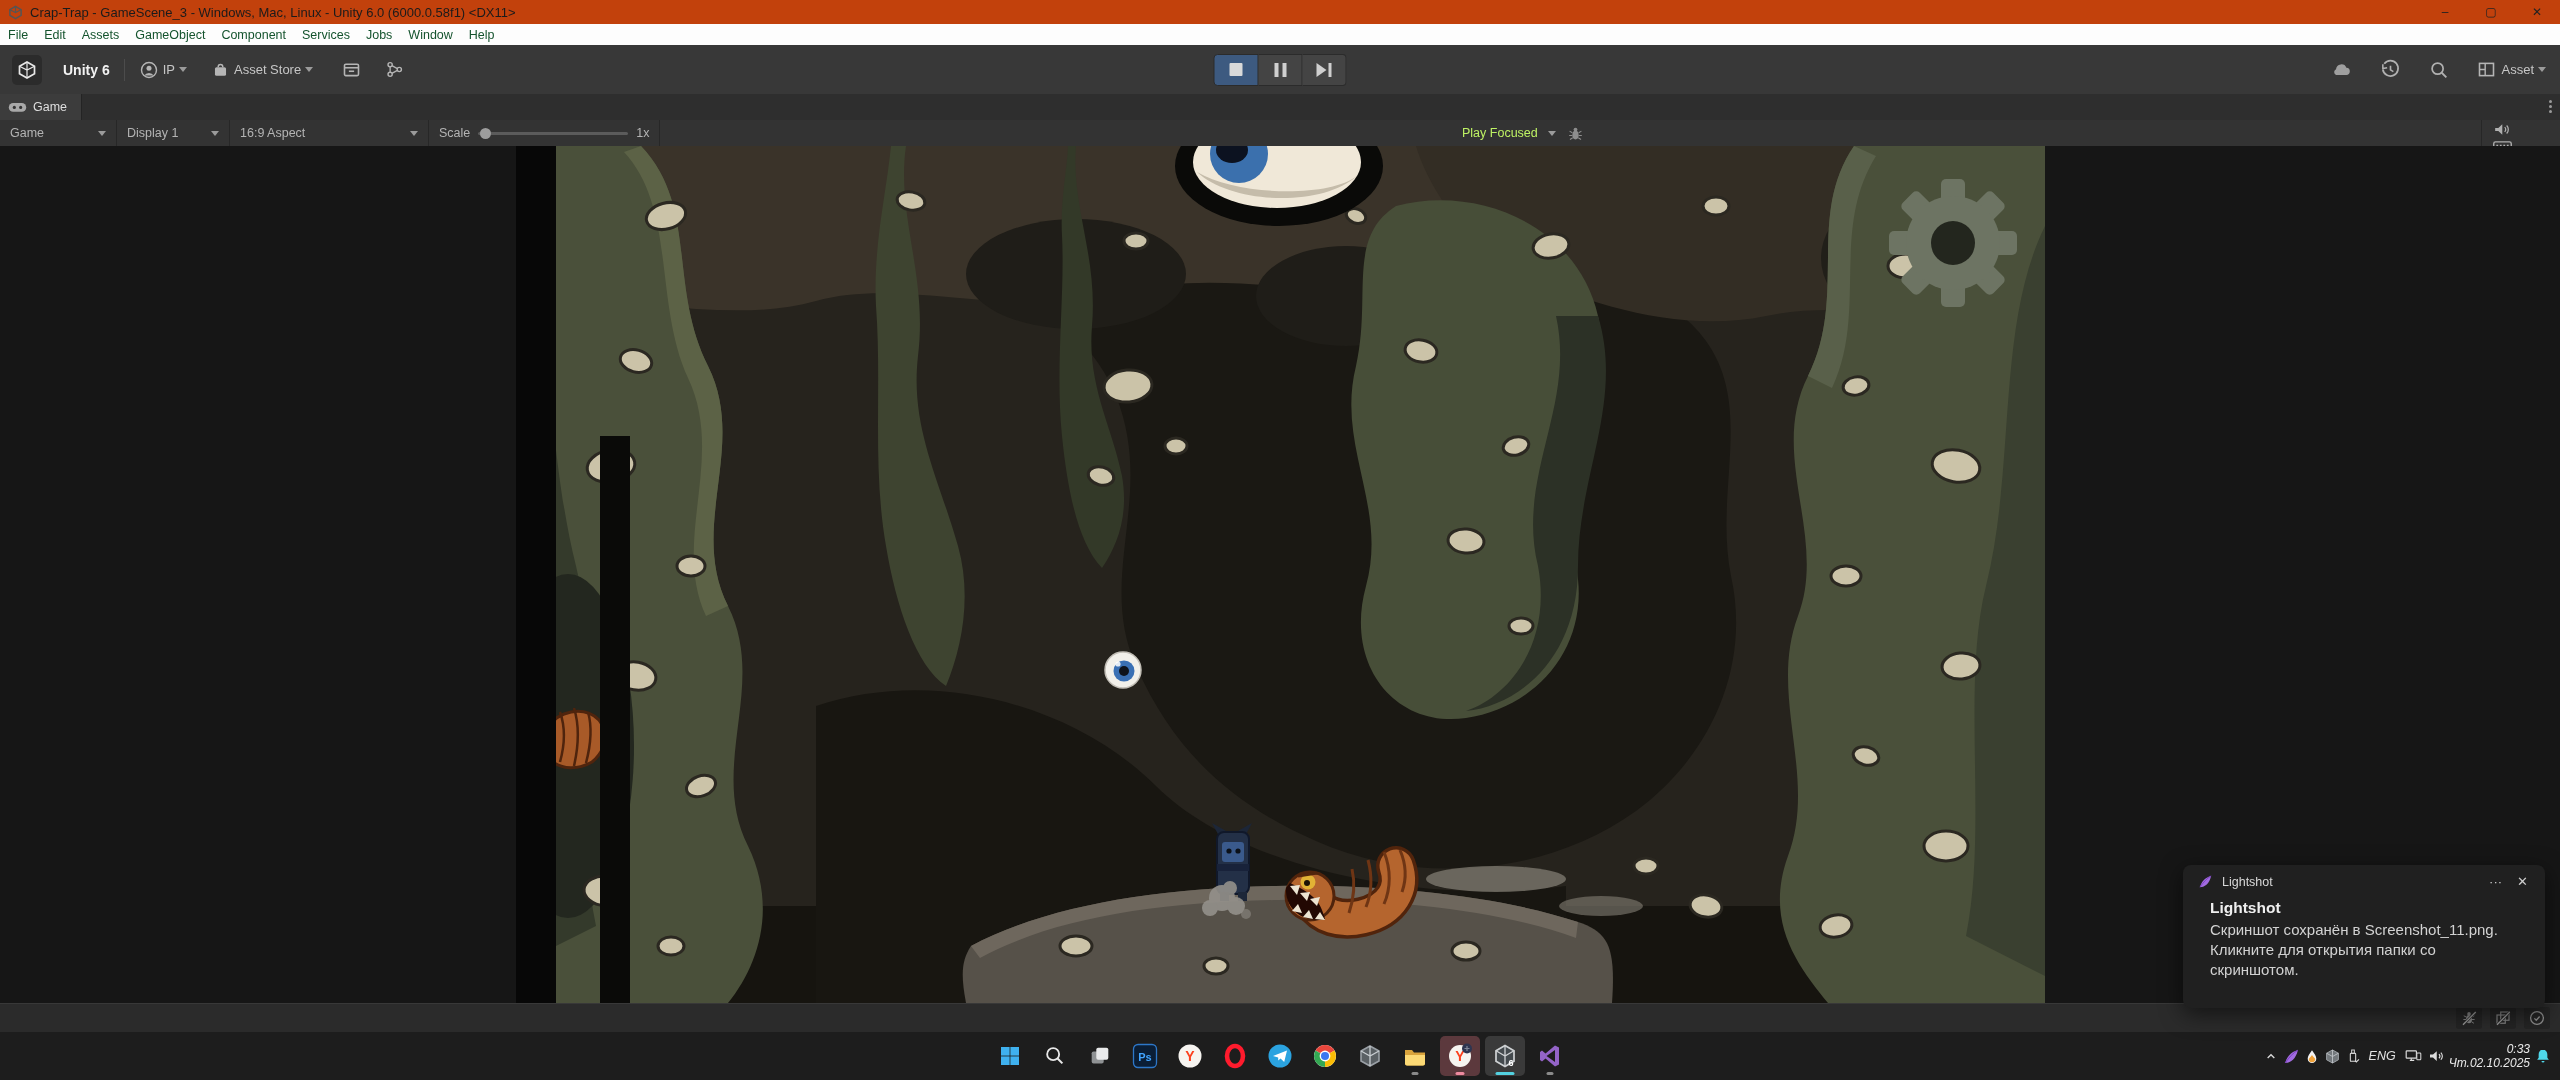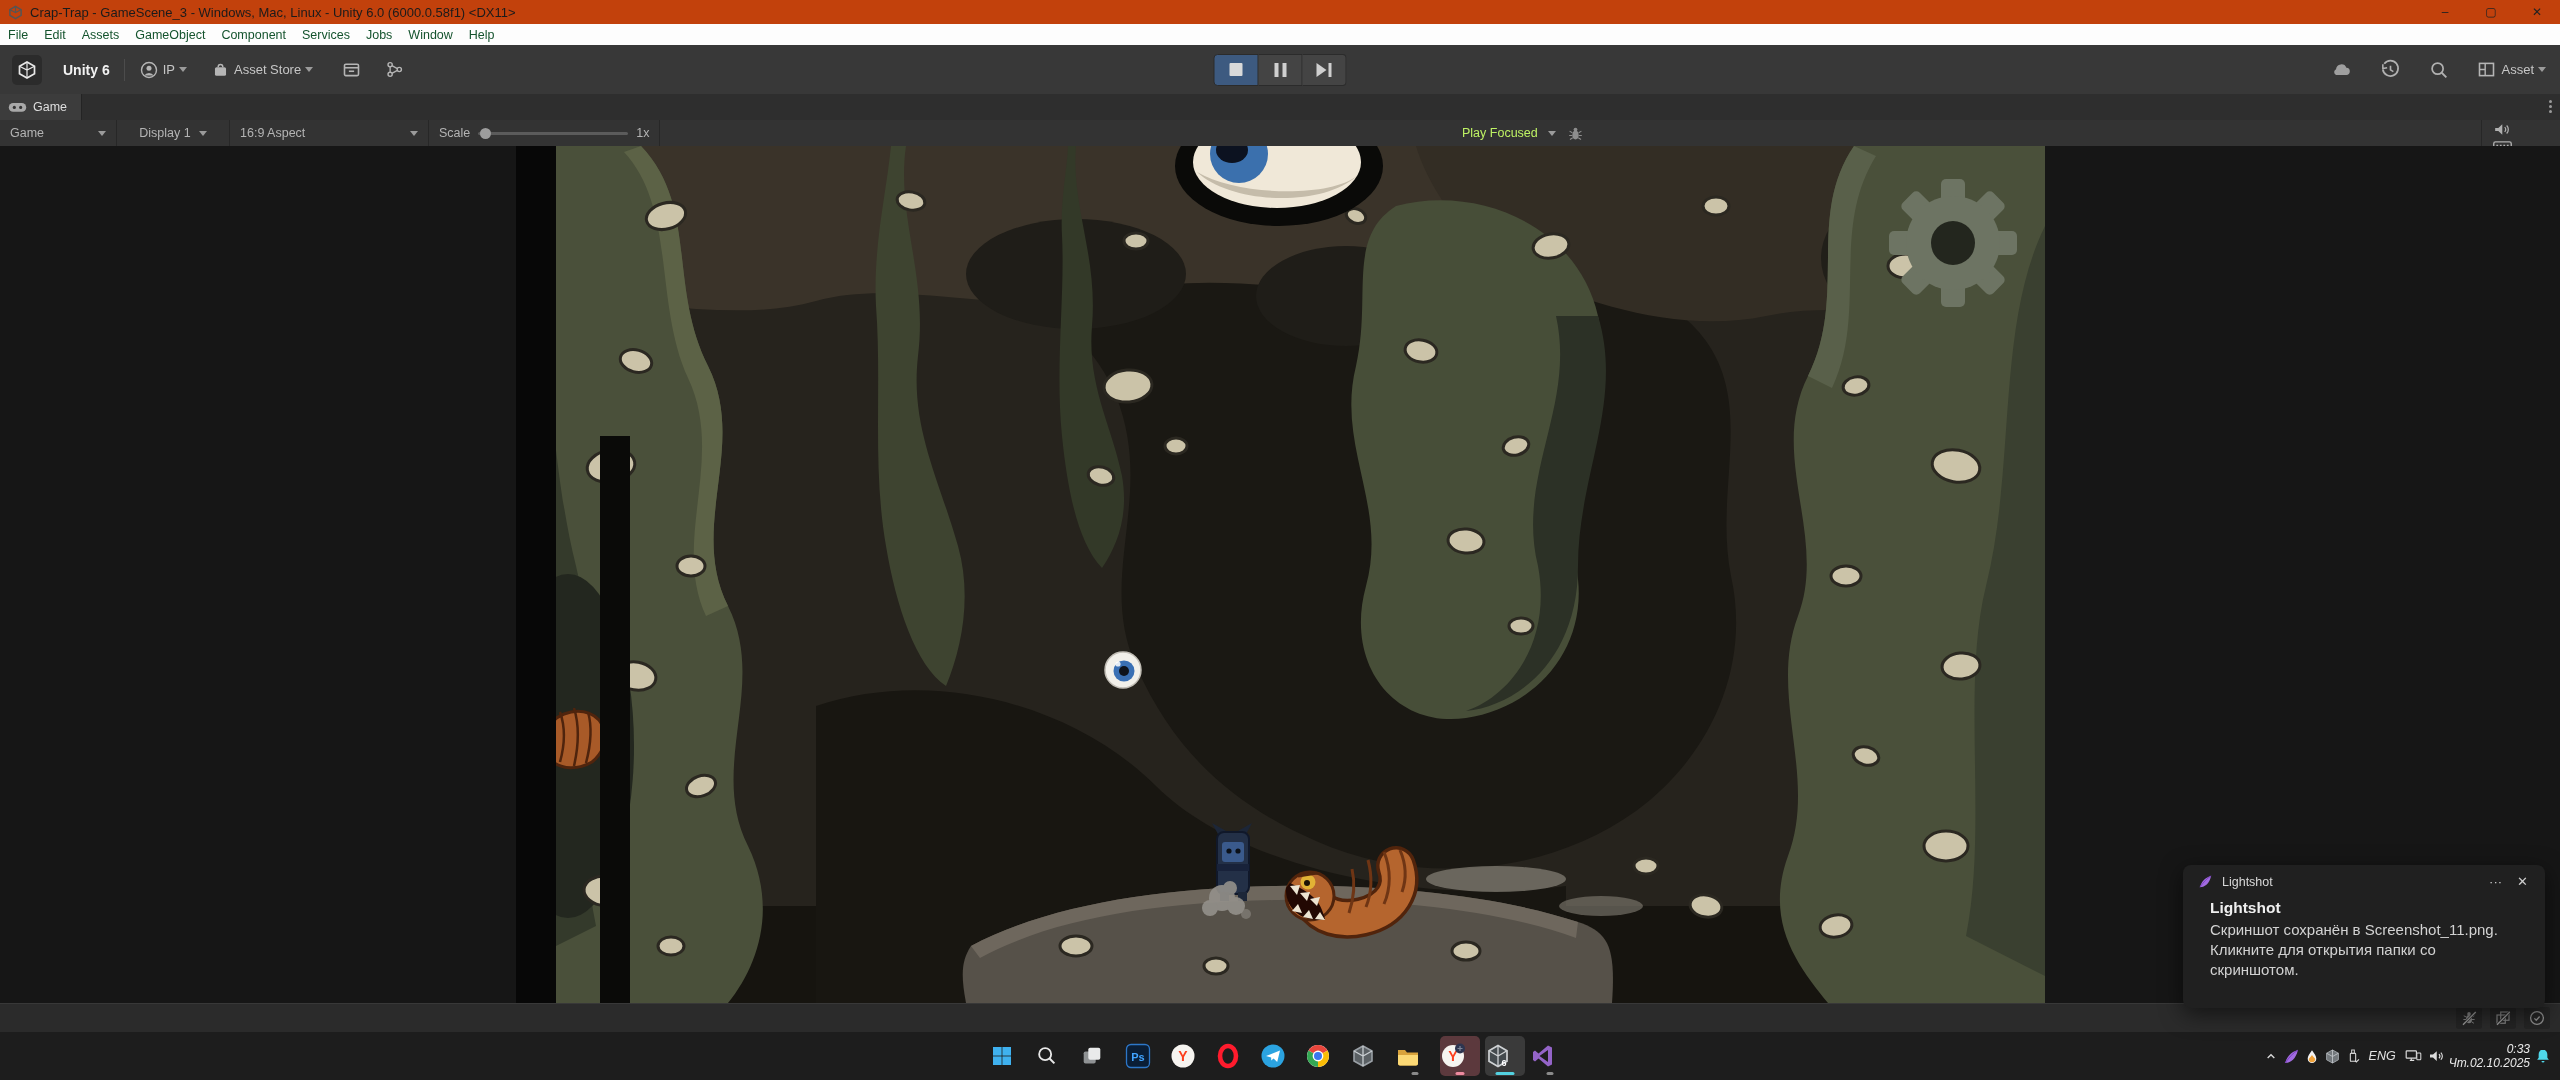--- a/index.html
+++ b/index.html
@@ -67,21 +67,21 @@
   .game-viewport svg{display:block;}
 
   
   .statusbar{position:absolute;left:0;top:1003px;right:0;height:29px;background:#2b2b2b;border-top:1px solid #383838;
     display:flex;align-items:center;justify-content:flex-end;gap:8px;padding-right:10px;box-sizing:border-box;}
   .sb-ico{width:26px;height:22px;display:flex;align-items:center;justify-content:center;background:#242424;border-radius:3px;}
 
   
   .taskbar{position:absolute;left:0;top:1032px;right:0;height:48px;background:#1d1d1d;}
   .tb-center{position:absolute;left:50%;top:4px;transform:translateX(-50%);display:flex;gap:5px;}
-  .task-btn{position:relative;width:40px;height:40px;border-radius:5px;display:flex;align-items:center;}
+  .task-btn{position:relative;width:40px;height:40px;border-radius:5px;display:flex;align-items:center;justify-content:center;}
   .task-btn.act-y{background:#5c393d;}
   .task-btn.act-u{background:#3a3a3a;}
   .run{position:absolute;bottom:1px;left:50%;transform:translateX(-50%);height:3px;width:7px;border-radius:2px;background:#8a8a8a;}
   .run.pink{background:#ef8ba0;width:9px;}
   .run.cyan{background:#53d1e0;width:19px;}
   .tray{position:absolute;right:8px;top:0;height:48px;display:flex;align-items:center;gap:4px;color:#e3e3e3;font-style:italic;}
   .tray .lang{font-size:12.5px;padding:0 4px;}
   .clockblk{text-align:right;font-size:12px;line-height:14px;color:#eaeaea;}
 
   
@@ -223,21 +223,21 @@
         <i></i>
       </div>
   </div>
 
   <div class="gvbar">
     <div class="gv-left">
       <div class="gv-item" style="width:96px;justify-content:space-between">
         <span>Game</span>
         <span class="caret"></span>
       </div>
-      <div class="gv-item" style="width:92px;justify-content:center">
+      <div class="gv-item" style="width:92px;justify-content:space-between">
         <span>Display 1</span>
         <span class="caret"></span>
       </div>
       <div class="gv-item wide">
         <span>16:9 Aspect</span>
         <span class="caret"></span>
       </div>
       <div class="gv-item">
         <span>Scale</span>
         <span class="scale-track">

